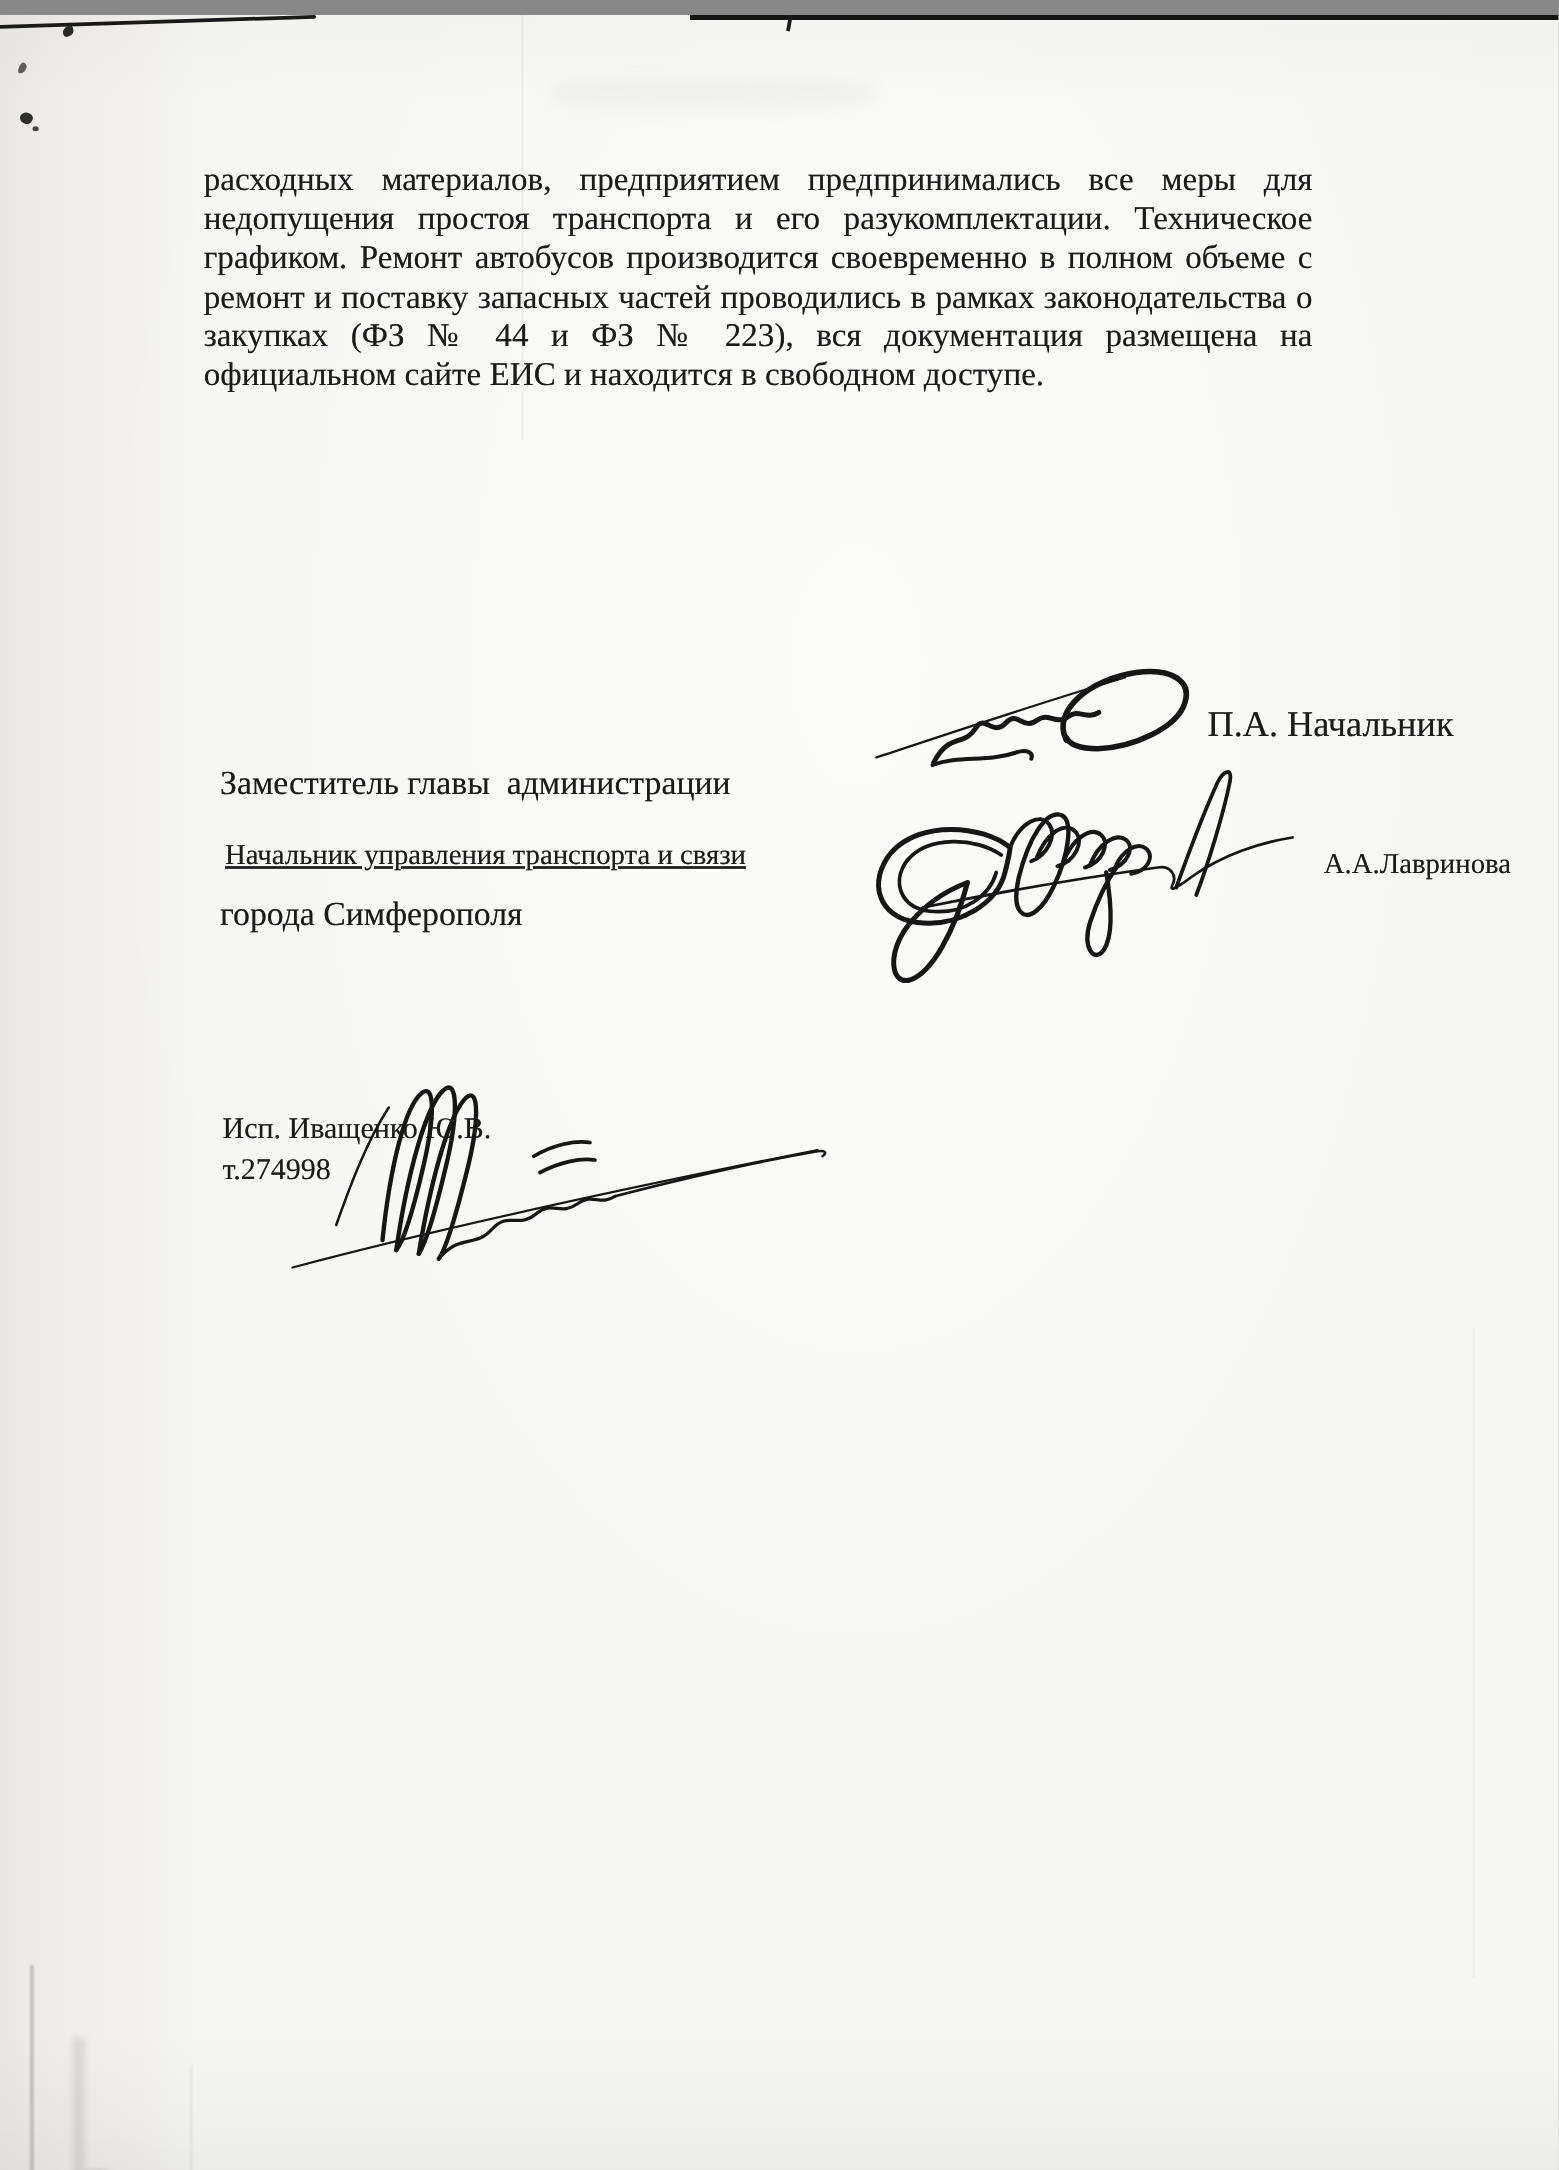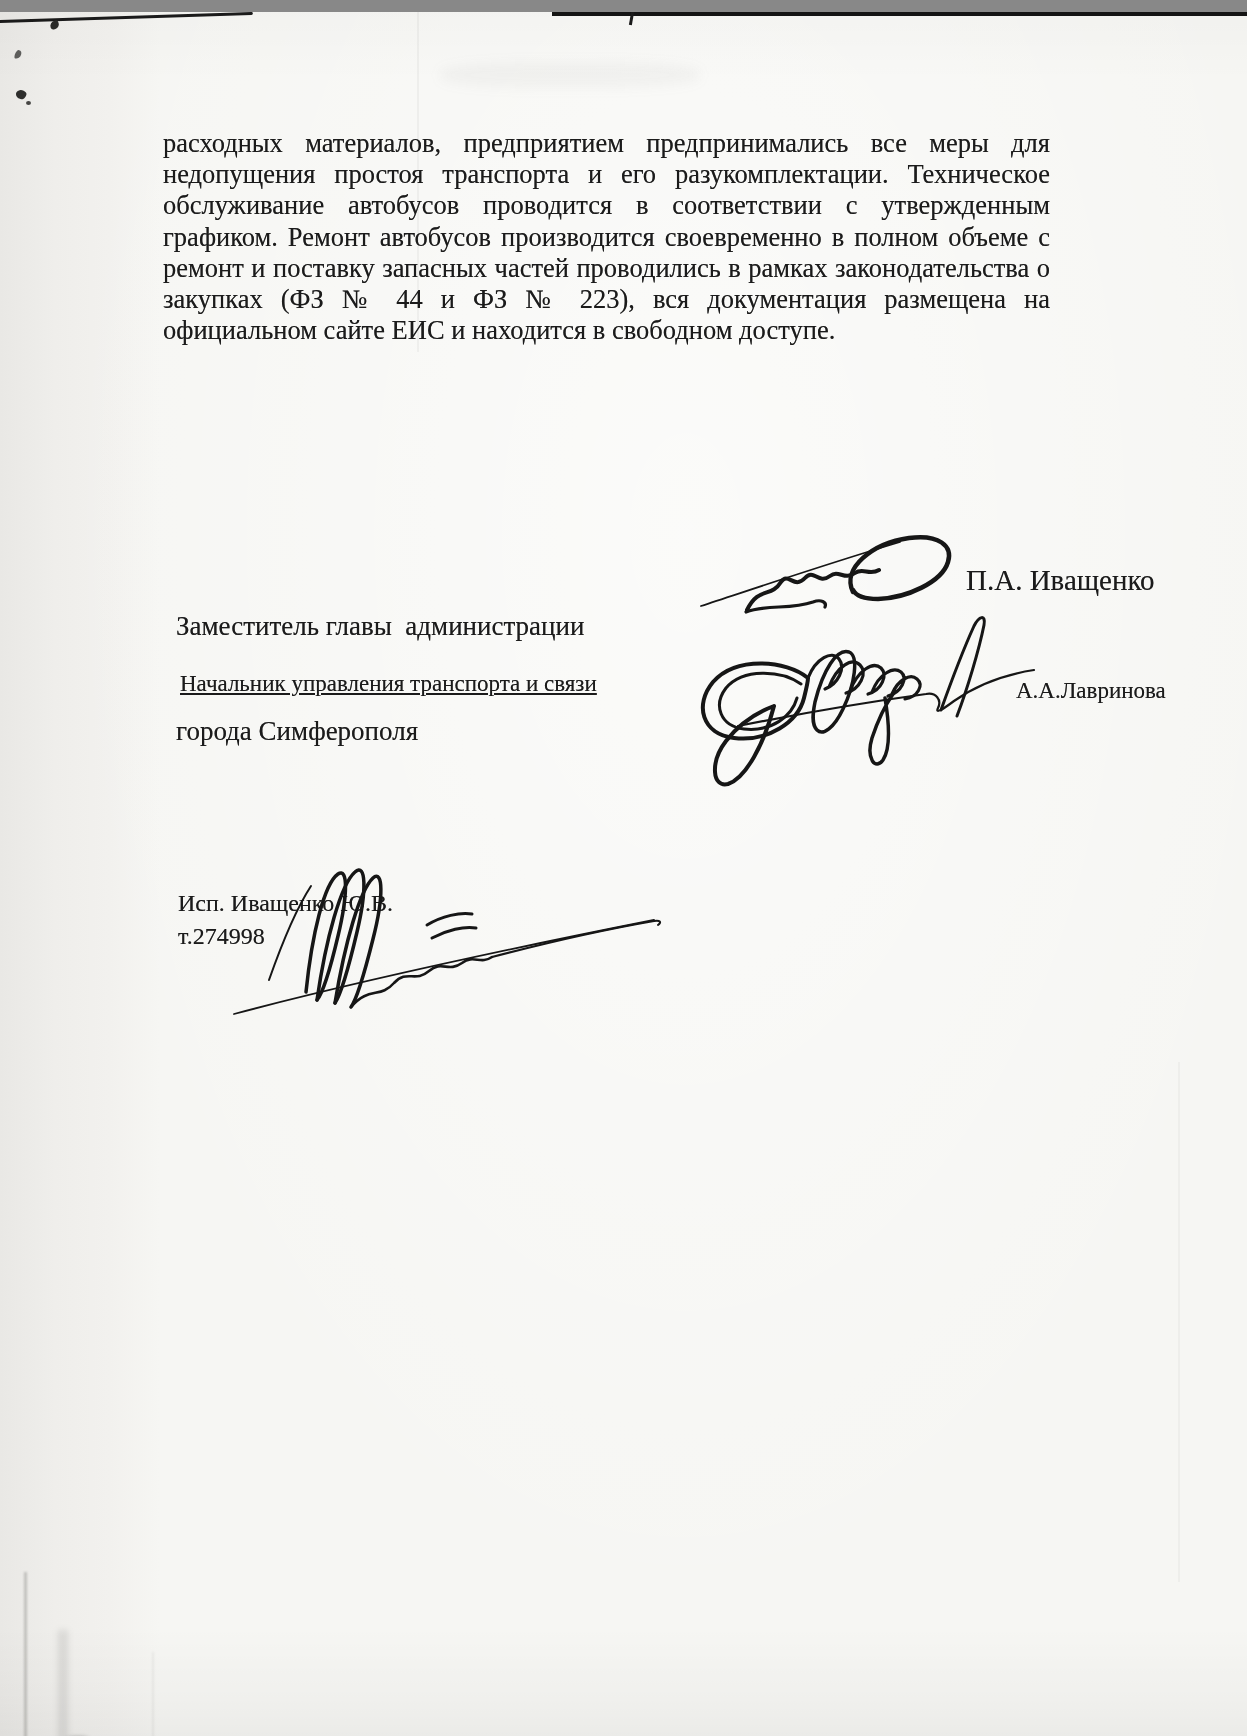--- a/index.html
+++ b/index.html
@@ -40,21 +40,21 @@
     filter:blur(0.4px);}
   .bottom-blob{left:66px;bottom:0;width:24px;height:11px;background:rgba(30,30,28,0.38);filter:blur(2px);border-radius:40%;}
   
   .ink{text-shadow:0 0 0.5px rgba(20,20,20,0.55);}
   .body-par{left:163px;top:116px;width:887px;}
   .bl{height:31.2px;line-height:31.2px;font-size:26.5px;overflow:hidden;white-space:pre-wrap;}
   .j{text-align:justify;text-align-last:justify;}
   .t1{left:176px;top:527px;font-size:27px;line-height:35px;white-space:pre-wrap;}
   .n1{left:966px;top:552px;font-size:29px;line-height:32px;}
   .t2{left:180px;top:655px;font-size:23px;line-height:33px;text-decoration:underline;}
-  .n2{left:1016px;top:666px;font-size:23px;line-height:26px;}
+  .n2{left:1059px;top:666px;font-size:23px;line-height:26px;}
   .ex{left:178px;top:875px;font-size:24px;line-height:33px;}
   
   .sig{position:absolute;}
   .sig path{fill:none;stroke:#161616;stroke-linecap:round;stroke-linejoin:round;}
   .sig1{left:695px;top:518px;}
   .sig2{left:688px;top:598px;}
   .sig3{left:222px;top:838px;}
 </style>
 </head>
 <body>
@@ -73,39 +73,38 @@
   <div class="abs fold-b"></div>
   <div class="abs vline-a"></div>
   <div class="abs vline-b"></div>
   <div class="abs vline-c"></div>
   <div class="abs bottom-noise"></div>
   <div class="abs bottom-blob"></div>
 
   <div class="abs body-par ink">
     <div class="bl j">расходных материалов, предприятием предпринимались все меры для</div>
     <div class="bl j">недопущения простоя транспорта и его разукомплектации. Техническое</div>
-    <div class="bl j">обслуживание автобусов проводится в соответствии с утвержденным</div>
     <div class="bl j">графиком. Ремонт автобусов производится своевременно в полном объеме с</div>
     <div class="bl j">ремонт и поставку запасных частей проводились в рамках законодательства о</div>
     <div class="bl j">закупках (ФЗ № 44 и ФЗ № 223), вся документация размещена на</div>
     <div class="bl">официальном сайте ЕИС и находится в свободном доступе.</div>
   </div>
 
   <div class="abs t1 ink">
     <div>Заместитель главы  администрации</div>
     <div>города Симферополя</div>
   </div>
 
   <svg class="sig sig1" width="260" height="95" viewBox="0 0 260 95">
     <path d="M6,76 C55,60 125,36 205,12" stroke-width="1.8"></path>
     <path d="M158,62 C146,38 178,13 214,8 C244,4 258,16 253,32 C247,52 212,68 183,69 C170,69 161,66 158,60" stroke-width="4.5"></path>
     <path d="M52,80 C64,56 76,68 86,52 C93,41 99,60 110,48 C119,38 123,55 135,46 C144,39 149,51 160,43 C168,37 174,46 184,40" stroke-width="4"></path>
     <path d="M51,82 C72,74 95,80 118,72 C126,69 132,72 130,77" stroke-width="3.2"></path>
   </svg>
-  <div class="abs n1 ink">П.А. Иващенко</div>
+  <div class="abs n1 ink">П.А. Начальник</div>
 
   <div class="abs t2 ink">
     <div>Начальник управления транспорта и связи</div>
   </div>
 
   <svg class="sig sig2" width="352" height="185" viewBox="0 0 352 185">
     <path d="M120,68 C98,50 48,46 25,72 C6,95 14,124 46,128 C80,132 110,112 116,88 C118,80 120,72 120,68" stroke-width="4"></path>
     <path d="M113,74 C93,60 55,58 38,78 C25,95 32,116 56,119 C84,122 104,106 109,88" stroke-width="3"></path>
     <path d="M86,96 C76,134 58,168 40,174 C24,178 22,152 38,131 C52,113 70,102 86,96" stroke-width="4"></path>
     <path d="M120,68 C128,48 144,40 151,49 C158,58 150,74 137,79 M141,77 C149,56 164,47 172,55 C180,63 172,79 158,83 M162,81 C170,60 185,51 193,58 C200,65 194,80 180,84 M184,82 C191,64 205,56 213,62 C220,68 214,82 200,86 M204,84 C210,70 222,63 229,69 C236,75 230,87 217,89" stroke-width="3.2"></path>

